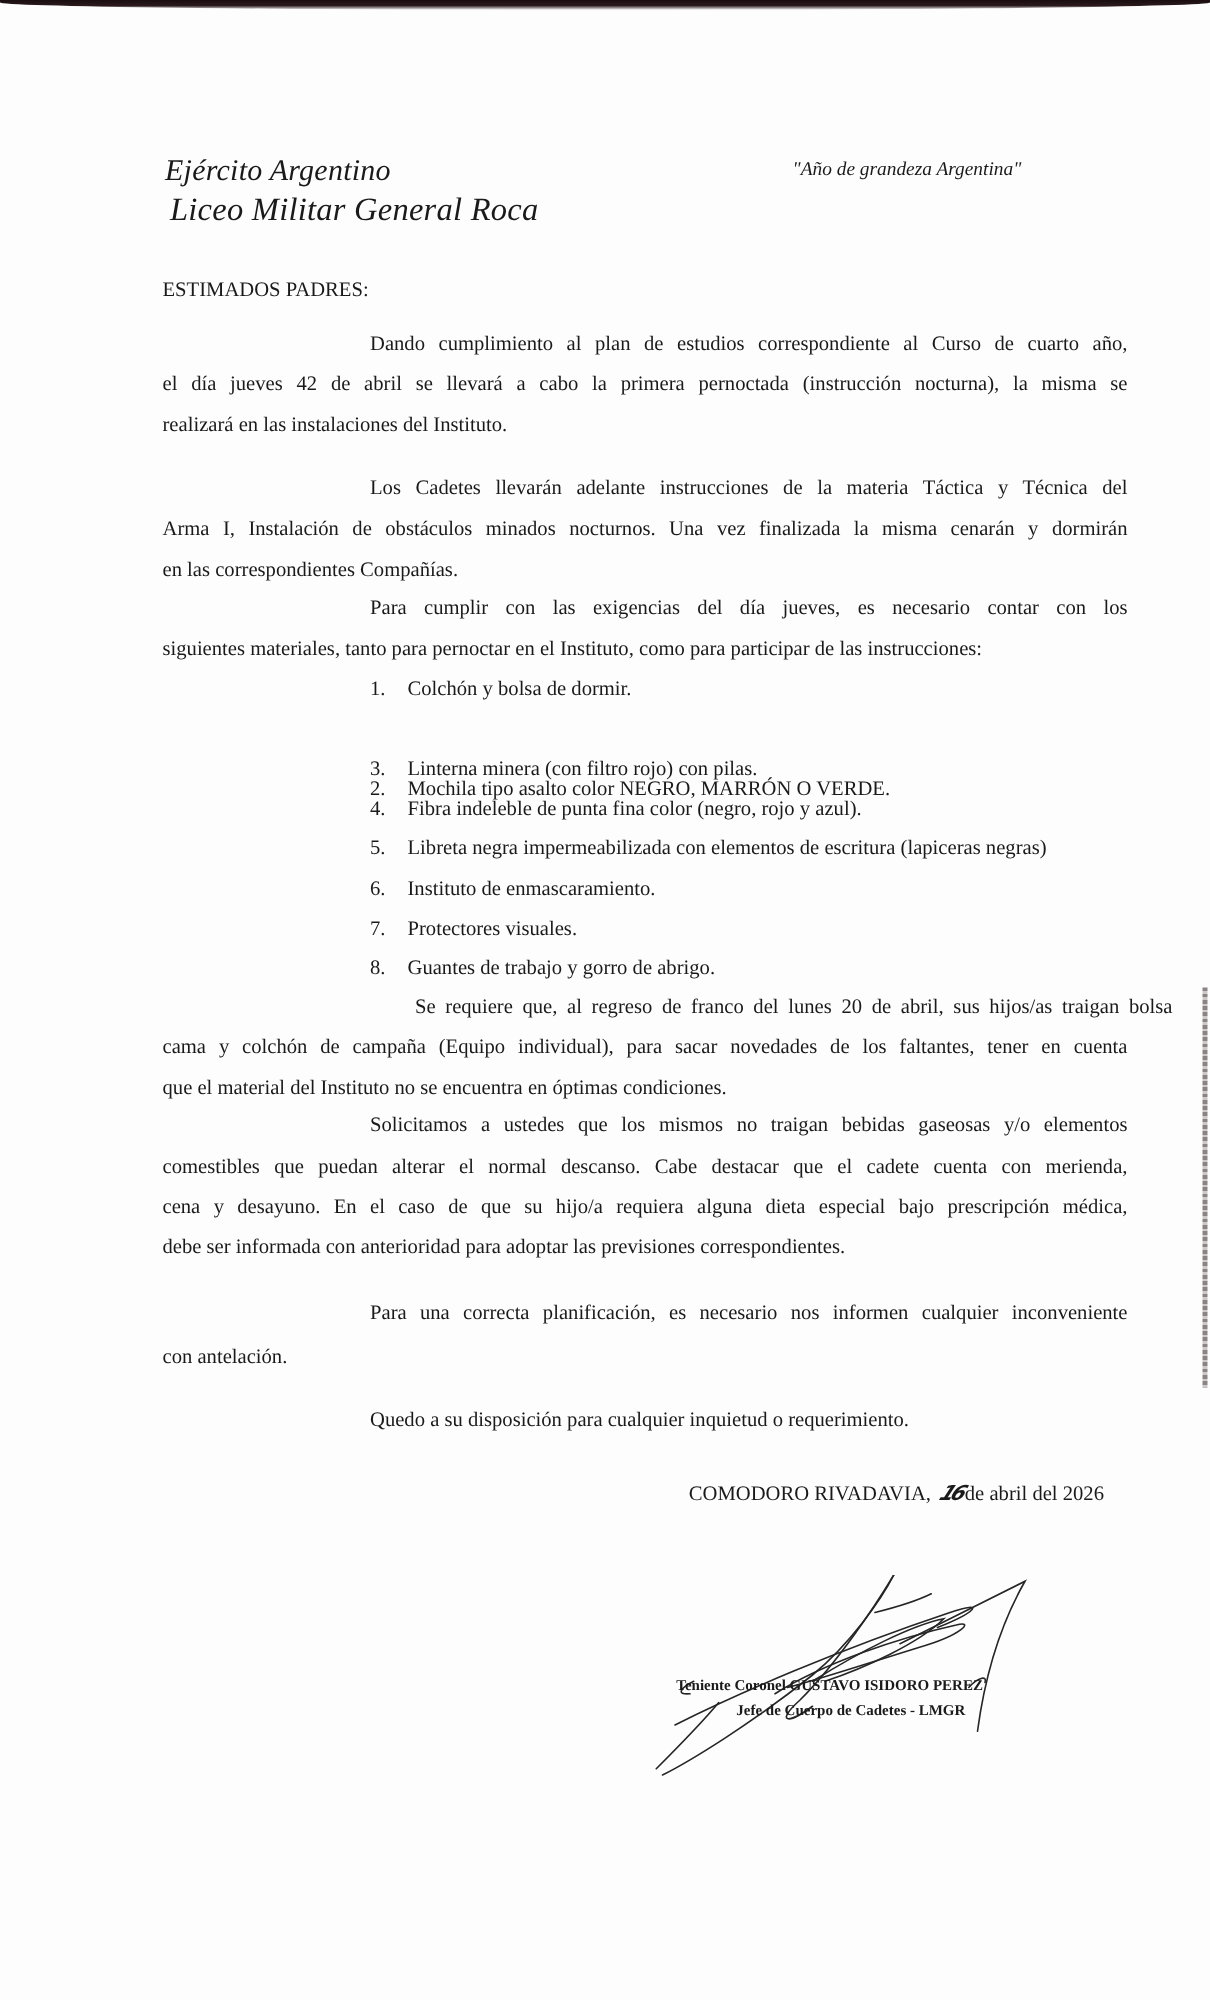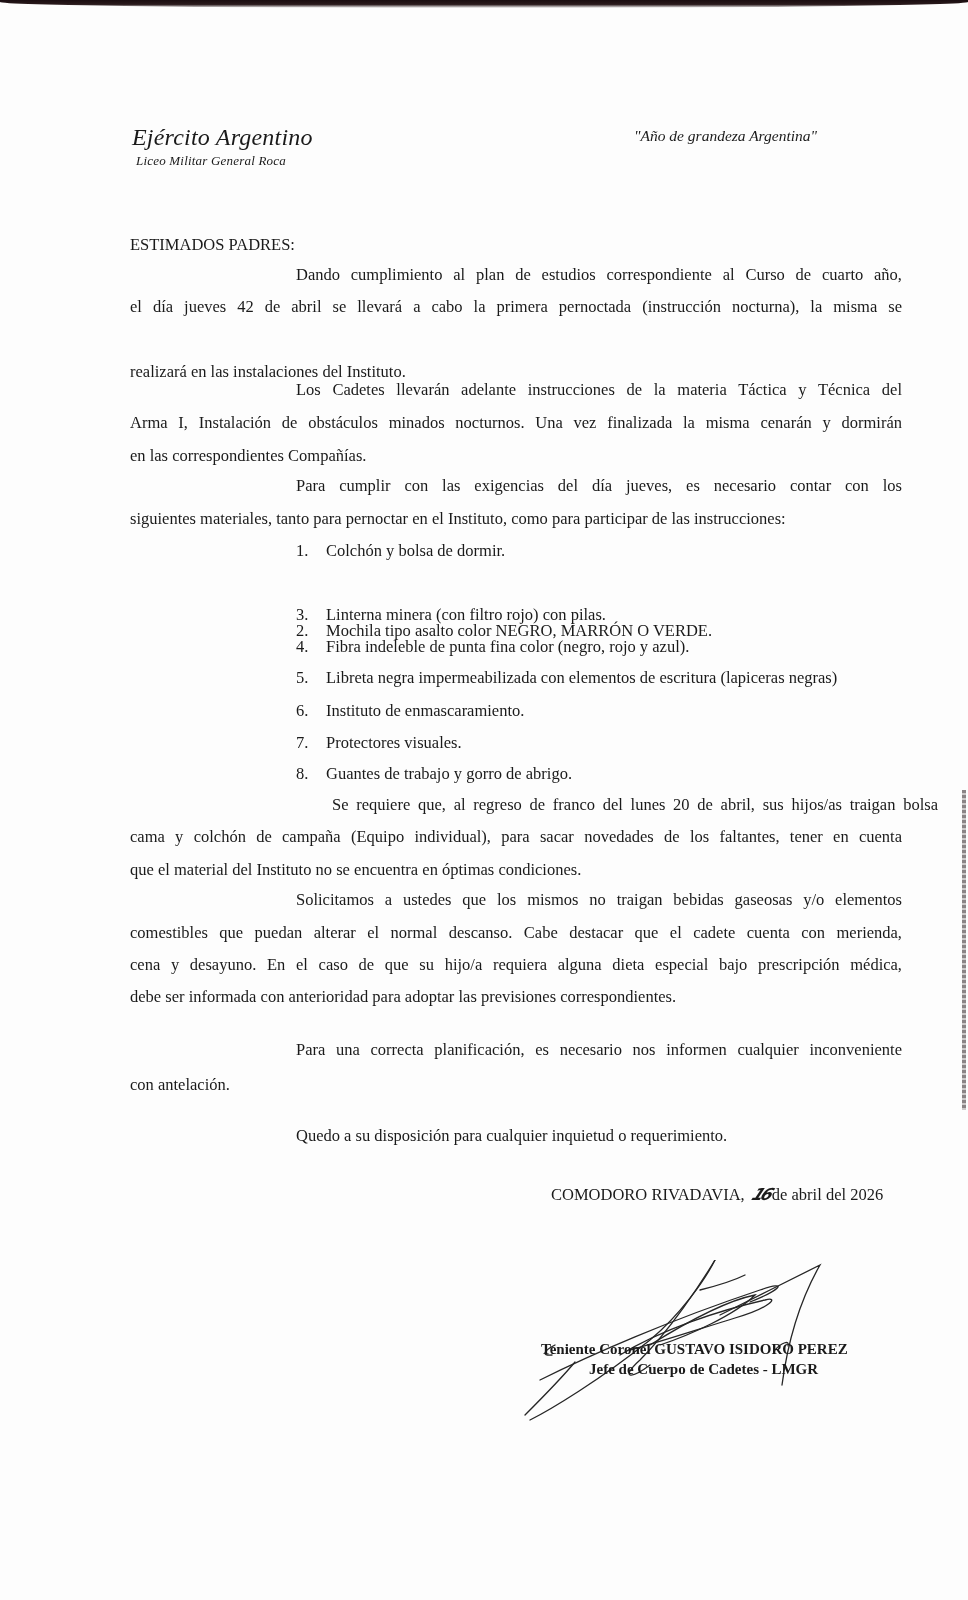--- a/index.html
+++ b/index.html
@@ -17,38 +17,38 @@
     .right-edge {
       position: absolute; left: 962px; top: 790px; width: 4px; height: 320px;
       background: repeating-linear-gradient(to bottom, #5a5052 0px, #5a5052 3px, #b8b2b2 3px, #b8b2b2 5px);
       opacity: 0.7;
     }
     .abs { position: absolute; white-space: nowrap; }
     .hdr { font-style: italic; font-size: 24px; letter-spacing: 0.2px; }
     .motto { font-style: italic; font-size: 15.5px; }
     .txt { font-size: 16.5px; }
     .just { text-align: justify; text-align-last: justify; white-space: nowrap; }
-    .sig-name { font-size: 15px; font-weight: bold; }
+    .sig-name { font-size: 12px; font-weight: bold; }
     svg.signature { position: absolute; left: 520px; top: 1260px; }
   </style>
 </head>
 <body>
 
 <div class="top-edge"></div>
 <div class="right-edge"></div>
 
 <div class="abs hdr" style="left:132px; top:124px;">Ejército Argentino</div>
-<div class="abs hdr" style="left:136px; top:153px; font-size:13px;">Liceo Militar General Roca</div>
+<div class="abs hdr" style="left:136px; top:153px; font-size:26px;">Liceo Militar General Roca</div>
 <div class="abs motto" style="left:634px; top:127px;">"Año de grandeza Argentina"</div>
 
-<div class="abs txt" style="left:130px; top:235px;">ESTIMADOS PADRES:</div>
+<div class="abs txt" style="left:130px; top:222px;">ESTIMADOS PADRES:</div>
 
 <div class="abs txt just" style="left:296px; top:265px; width:606px;">Dando cumplimiento al plan de estudios correspondiente al Curso de cuarto año,</div>
 <div class="abs txt just" style="left:130px; top:297px; width:772px;">el día jueves 42 de abril se llevará a cabo la primera pernoctada (instrucción nocturna), la misma se</div>
-<div class="abs txt" style="left:130px; top:330px;margin-top:32px;">realizará en las instalaciones del Instituto.</div>
+<div class="abs txt" style="left:130px; top:330px;">realizará en las instalaciones del Instituto.</div>
 
 <div class="abs txt just" style="left:296px; top:380px; width:606px;">Los Cadetes llevarán adelante instrucciones de la materia Táctica y Técnica del</div>
 <div class="abs txt just" style="left:130px; top:413px; width:772px;">Arma I, Instalación de obstáculos minados nocturnos. Una vez finalizada la misma cenarán y dormirán</div>
 <div class="abs txt" style="left:130px; top:446px;">en las correspondientes Compañías.</div>
 
 <div class="abs txt just" style="left:296px; top:476px; width:606px;">Para cumplir con las exigencias del día jueves, es necesario contar con los</div>
 <div class="abs txt" style="left:130px; top:509px;">siguientes materiales, tanto para pernoctar en el Instituto, como para participar de las instrucciones:</div>
 
 <div>
   <div class="abs txt" style="left:296px; top:541px;"><span style="display:inline-block;width:30px;">1.</span><span>Colchón y bolsa de dormir.</span></div>

